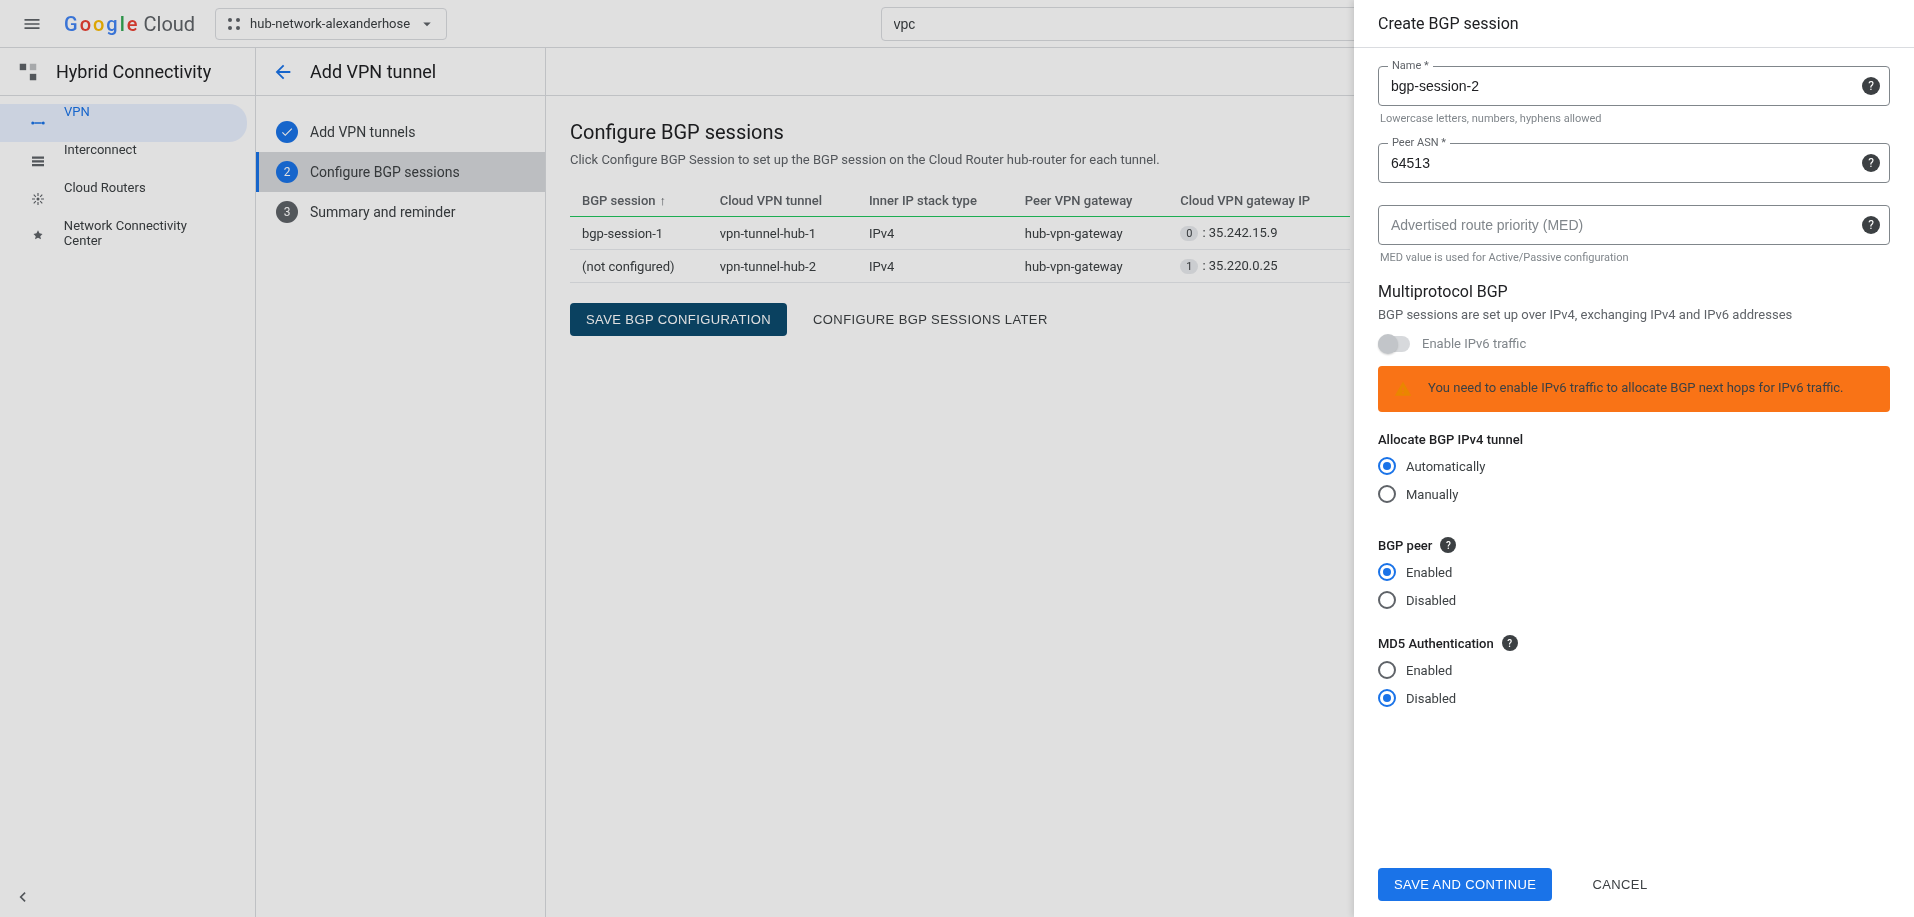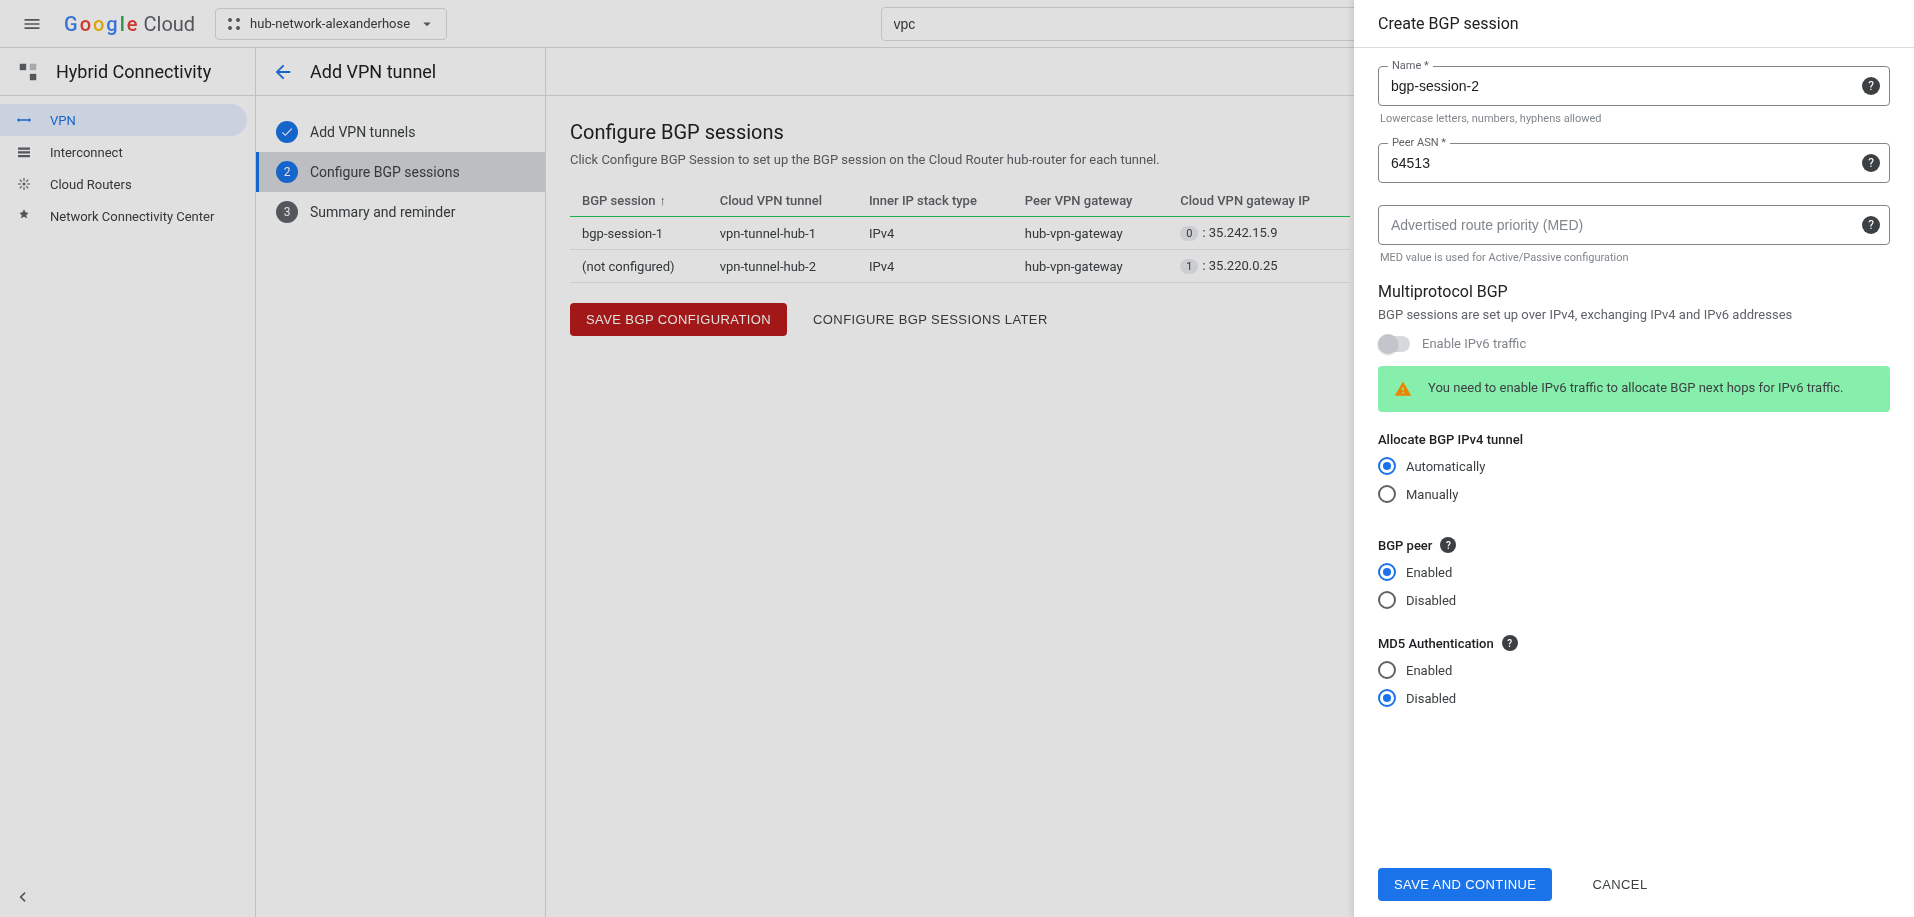--- a/index.html
+++ b/index.html
@@ -19,21 +19,21 @@
 .searchbox { position: relative; width: 660px; height: 34px; margin-left: 60px; }
 .searchbox input { width: 100%; height: 100%; border: 1px solid #dadce0; border-radius: 4px; padding: 0 36px 0 12px; font-size: 14px; color: #3c4043; outline: none; }
 .searchbox .clear { position: absolute; right: 8px; top: 50%; transform: translateY(-50%); color: #5f6368; cursor: pointer; font-size: 18px; }
 
 
 .below { display: flex; height: calc(100% - 48px); }
 .leftnav { width: 256px; border-right: 1px solid #dadce0; }
 .leftnav .section-title { height: 48px; display: flex; align-items: center; padding: 0 16px; gap: 16px; border-bottom: 1px solid #dadce0; font-size: 18px; color: #202124; }
 .leftnav .section-title .avatar-icon { width: 24px; height: 24px; display: flex; align-items: center; justify-content: center; color: #5f6368; }
 .nav-items { padding: 8px 0; }
-.nav-item { height: 32px; display: flex; align-items: center; padding: 0 14px; gap: 16px; color: #3c4043; font-size: 13px; cursor: pointer; }
+.nav-item { height: 38px; display: flex; padding: 0 28px; gap: 16px; color: #3c4043; font-size: 13px; cursor: pointer; }
 .nav-item.selected { color: #1a73e8; background: #e8f0fe; border-radius: 0 18px 18px 0; margin-right: 8px; }
 .nav-item .icon { width: 20px; color: #5f6368; display: flex; align-items: center; justify-content: center; }
 .nav-item.selected .icon { color: #1a73e8; }
 .collapse-toggle { position: absolute; bottom: 10px; left: 12px; color: #5f6368; cursor: pointer; }
 
 .maincol { flex: 1; display: flex; position: relative; }
 .wizard-header { position: absolute; top: 0; left: 0; right: 0; height: 48px; border-bottom: 1px solid #dadce0; display: flex; align-items: center; padding: 0 16px; gap: 16px; }
 .back-arrow { color: #1a73e8; cursor: pointer; }
 .page-title { font-size: 18px; color: #202124; }
 
@@ -50,21 +50,21 @@
 .content-title { font-size: 20px; color: #202124; margin-bottom: 8px; }
 .content-sub { font-size: 13px; color: #5f6368; margin-bottom: 18px; }
 table.list { width: 780px; border-collapse: collapse; font-size: 13px; }
 table.list th { text-align: left; font-weight: 500; color: #5f6368; padding: 8px 12px; border-bottom: 1px solid #22c55e; white-space: nowrap; }
 table.list th .sort { margin-left: 4px; }
 table.list td { padding: 8px 12px; border-bottom: 1px solid #e8eaed; color: #3c4043; white-space: nowrap; }
 .idx-chip { display: inline-block; background: #e8eaed; color: #3c4043; border-radius: 8px; padding: 1px 6px; font-size: 11px; margin-right: 4px; }
 
 .action-row { margin-top: 20px; display: flex; gap: 18px; align-items: center; }
 .btn-primary { background: #1a73e8; color: #fff; border: none; border-radius: 4px; padding: 9px 16px; font-size: 13px; font-weight: 500; letter-spacing: 0.4px; cursor: pointer; }
-.btn-primary.dark { background: #b91c1c; }
+.btn-primary.dark { background: #0c4a6e; }
 .btn-flat { background: none; border: none; color: #3c4043; font-size: 13px; font-weight: 500; letter-spacing: 0.4px; cursor: pointer; padding: 9px 8px; }
 
 
 .panel { position: absolute; right: 0; top: 0; bottom: 0; width: 560px; background: #fff; z-index: 10; display: flex; flex-direction: column; box-shadow: -2px 0 6px rgba(0,0,0,0.12); }
 .panel-header { height: 48px; display: flex; align-items: center; padding: 0 24px; border-bottom: 1px solid #dadce0; font-size: 16px; color: #202124; }
 .panel-body { flex: 1; overflow-y: auto; padding: 18px 24px; }
 .panel-footer { padding: 16px 24px; display: flex; gap: 32px; align-items: center; border-top: 0; }
 
 .field { position: relative; margin-bottom: 4px; }
 .field label { position: absolute; top: -7px; left: 10px; background: #fff; padding: 0 4px; font-size: 11px; color: #5f6368; }
@@ -74,21 +74,21 @@
 .helper-text { font-size: 11px; color: #80868b; margin: 6px 2px 18px; }
 
 .section-head { font-size: 16px; color: #202124; margin: 8px 0 6px; }
 .section-sub { font-size: 13px; color: #5f6368; margin-bottom: 14px; }
 
 .toggle-row { display: flex; align-items: flex-start; gap: 12px; margin-bottom: 14px; }
 .toggle { width: 32px; height: 16px; background: #bdc1c6; border-radius: 8px; position: relative; cursor: pointer; opacity: 0.6; }
 .toggle::after { content:""; position:absolute; left:0; top:-2px; width:20px; height:20px; background:#9aa0a6; border-radius:50%; box-shadow: 0 1px 2px rgba(0,0,0,0.3); }
 .toggle-label { font-size: 13px; color: #80868b; }
 
-.info-banner { background: #86efac; border-radius: 4px; padding: 14px 16px; display: flex; gap: 16px; align-items: flex-start; margin-bottom: 20px; font-size: 13px; color: #3c4043; }
+.info-banner { background: #f97316; border-radius: 4px; padding: 14px 16px; display: flex; gap: 16px; align-items: flex-start; margin-bottom: 20px; font-size: 13px; color: #3c4043; }
 .info-banner .warn-icon { color: #ea8600; flex-shrink:0; }
 
 .group-title { font-size: 13px; font-weight: 500; color: #202124; margin: 6px 0 10px; display: flex; align-items: center; gap: 8px; }
 .group-title .qmark { width: 16px; height: 16px; border-radius: 50%; background: #3c4043; color: #fff; display: flex; align-items: center; justify-content: center; font-size: 10px; cursor: pointer; }
 .radio-row { display: flex; align-items: center; gap: 10px; margin-bottom: 10px; font-size: 13px; cursor: pointer; }
 .radio { width: 18px; height: 18px; border: 2px solid #5f6368; border-radius: 50%; display: flex; align-items: center; justify-content: center; flex-shrink:0; }
 .radio.checked { border-color: #1a73e8; }
 .radio.checked::after { content:""; width: 8px; height: 8px; background: #1a73e8; border-radius: 50%; }
 
 .expand-row { display: flex; justify-content: space-between; align-items: center; padding: 14px 0; font-size: 15px; color: #202124; cursor: pointer; margin-top: 10px; }

